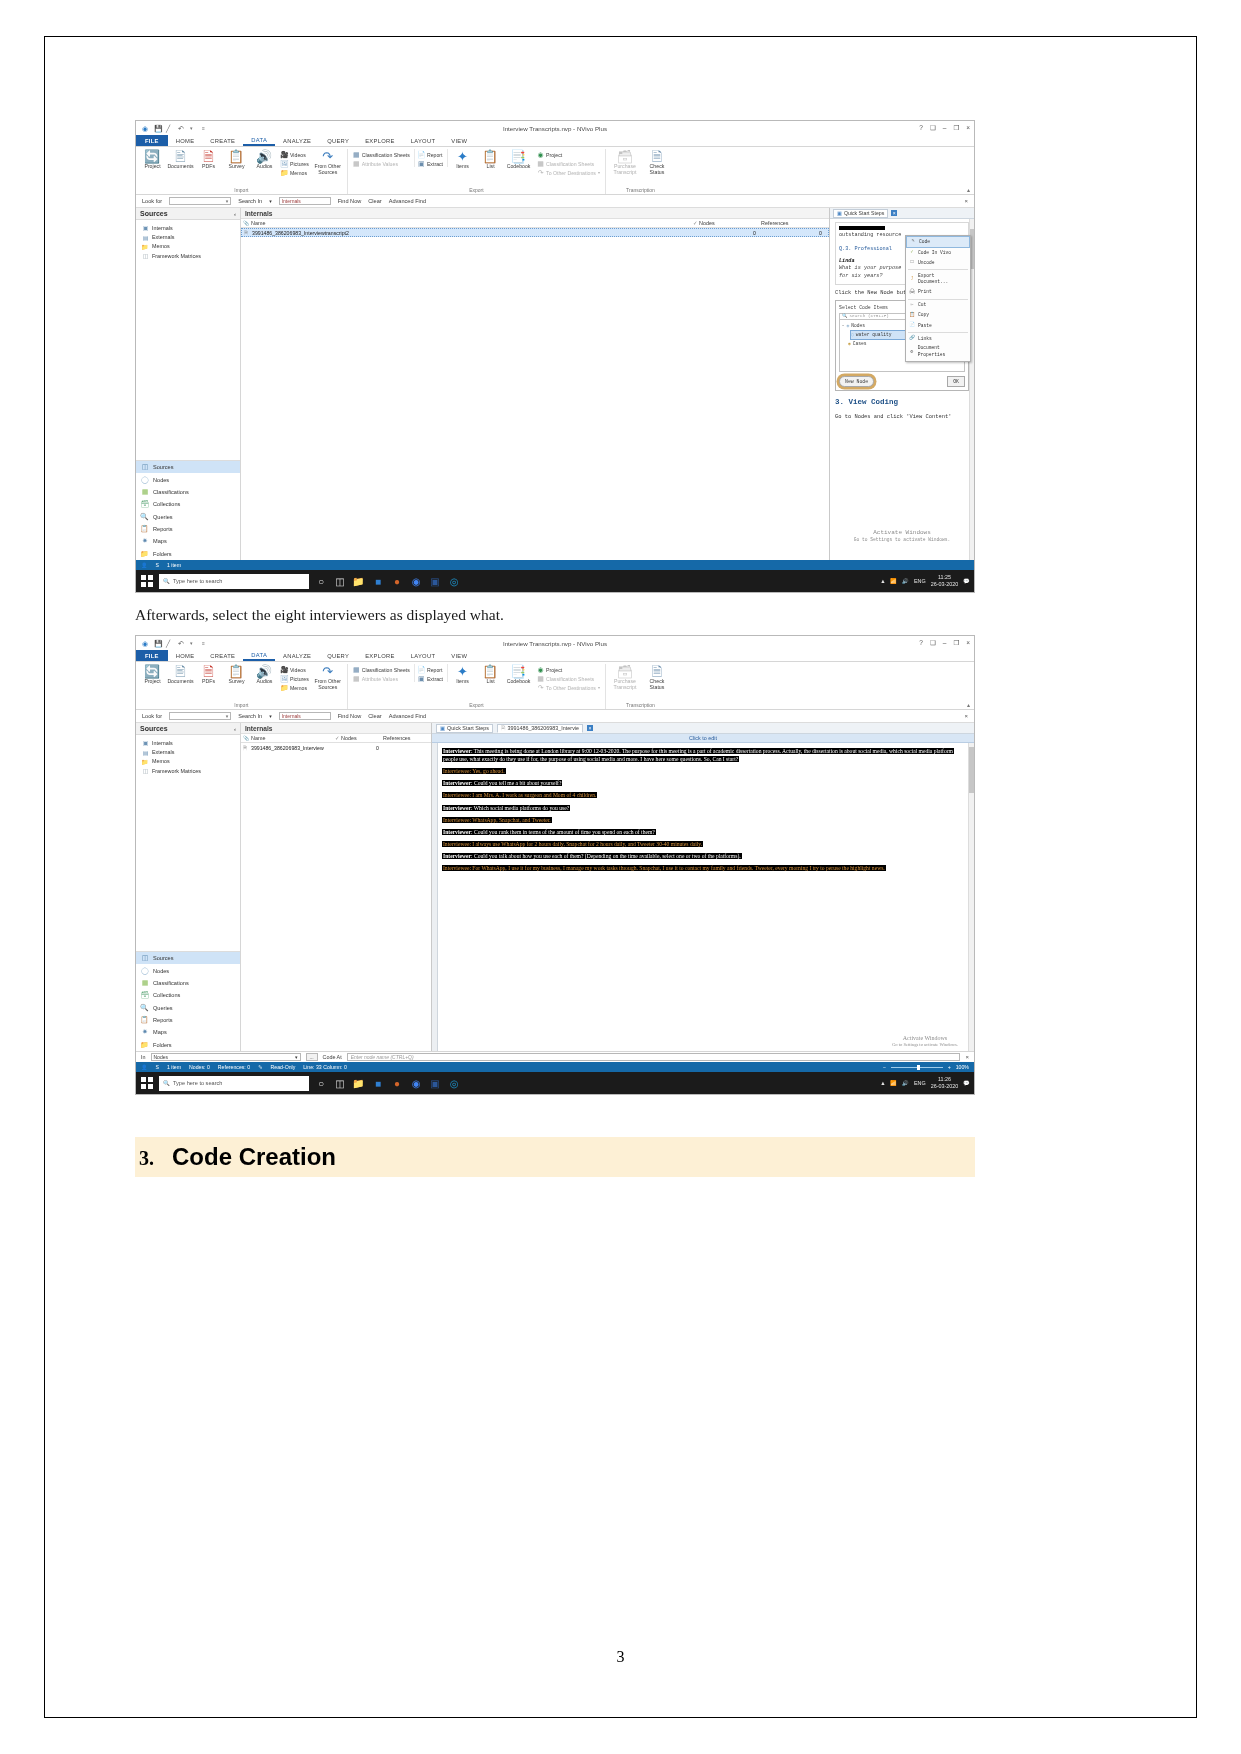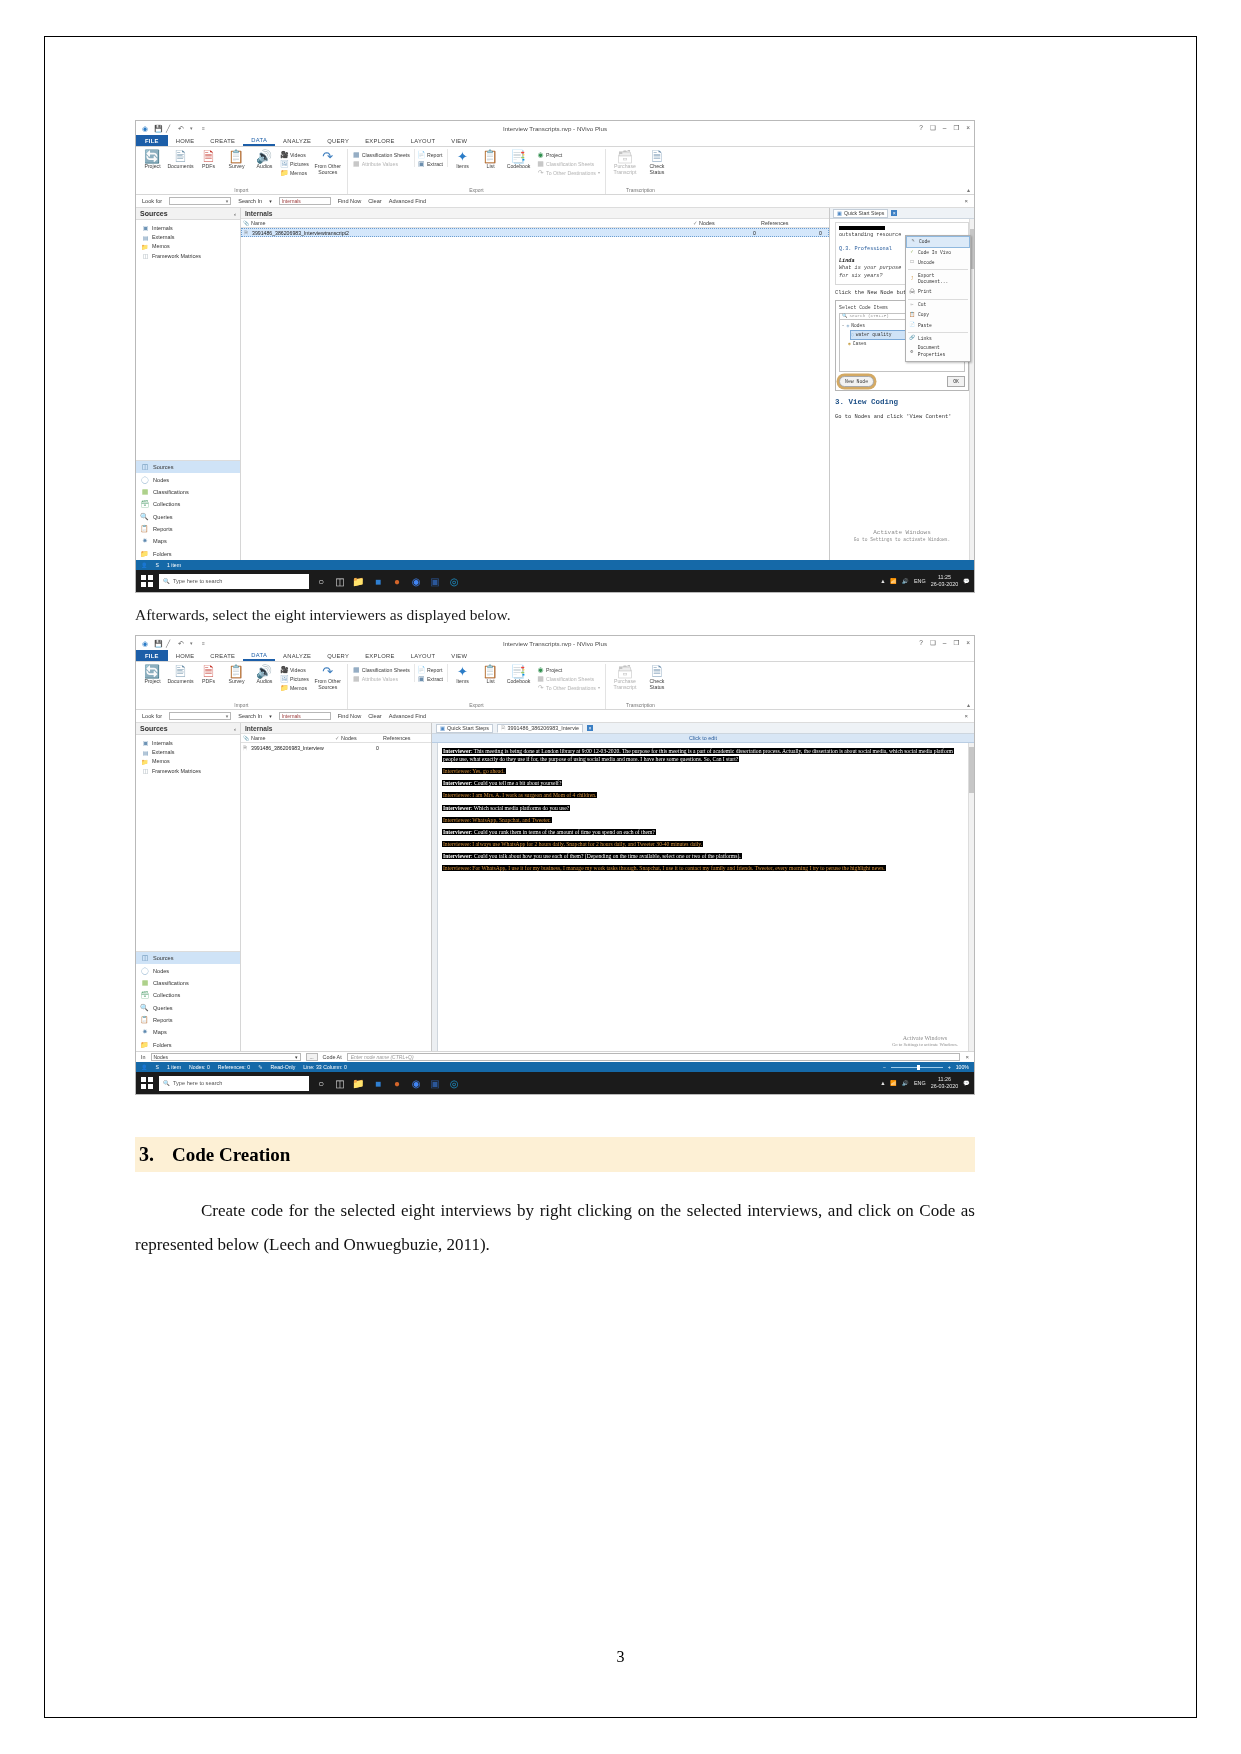--- a/index.html
+++ b/index.html
@@ -211,21 +211,21 @@
   .body-text {
     font-family: "Liberation Serif", serif;
     font-size: 15.5px; color: #1a1a1a; line-height: 1.55;
     margin: 10px 0 8px 0;
   }
   .heading-band {
     background: #fdf0d5; display: flex; align-items: baseline; gap: 18px;
     padding: 6px 4px; margin: 42px 0 0 0;
   }
   .heading-band .num { font-family: "Liberation Serif", serif; font-weight: bold; font-size: 20px; }
-  .heading-band .ttl { font-family: Liberation Serif, serif; font-weight: bold; font-size: 19px; }
+  .heading-band .ttl { font-family: Liberation Sans, sans-serif; font-weight: bold; font-size: 24px; }
   .para {
     font-family: "Liberation Serif", serif; font-size: 17px; line-height: 2.0;
     text-align: justify; margin-top: 22px; color: #111;
   }
   .para .indent { display: inline-block; width: 66px; }
   .pagenum {
     position: absolute; bottom: 88px; left: 0; right: 0; text-align: center;
     font-family: "Liberation Serif", serif; font-size: 16px;
   }
 </style>
@@ -614,21 +614,21 @@
           <span>ENG</span>
           <span class="tb-clock">
             <span style="display:block">11:25</span>
             <span style="display:block">26-03-2020</span>
           </span>
           <span>💬</span>
         </span>
       </div>
     </div>
 
-    <div class="body-text">Afterwards, select the eight interviewers as displayed below.</div>
+    <div class="body-text">Afterwards, select the eight interviewers as displayed what.</div>
 
     <div class="nvivo">
 
       <div class="qat">
         <span class="qat-ico" style="color:#2b7cc7;font-size:7px;">◉</span>
         <span class="qat-ico" style="color:#3c7cb8;font-size:7px;">💾</span>
         <span class="qat-ico" style="font-size:7px;color:#777;">╱</span>
         <span class="qat-ico" style="font-size:7px;color:#5a5a5a;">↶</span>
         <span class="qat-ico" style="font-size:5px;color:#777;">▾</span>
         <span class="qat-ico" style="font-size:5px;color:#777;">≡</span>
@@ -959,20 +959,17 @@
           <span>💬</span>
         </span>
       </div>
     </div>
 
     <div class="heading-band">
       <span class="num">3.</span>
       <span class="ttl">Code Creation</span>
     </div>
 
-    <div class="para">
-      <span class="indent"></span><span>Create code for the selected eight interviews by right clicking on the selected interviews, and click on Code as represented below (Leech and Onwuegbuzie, 2011).</span>
-    </div>
 
   </div>
 
   <div class="pagenum">3</div>
 </div>
 
 </body></html>

